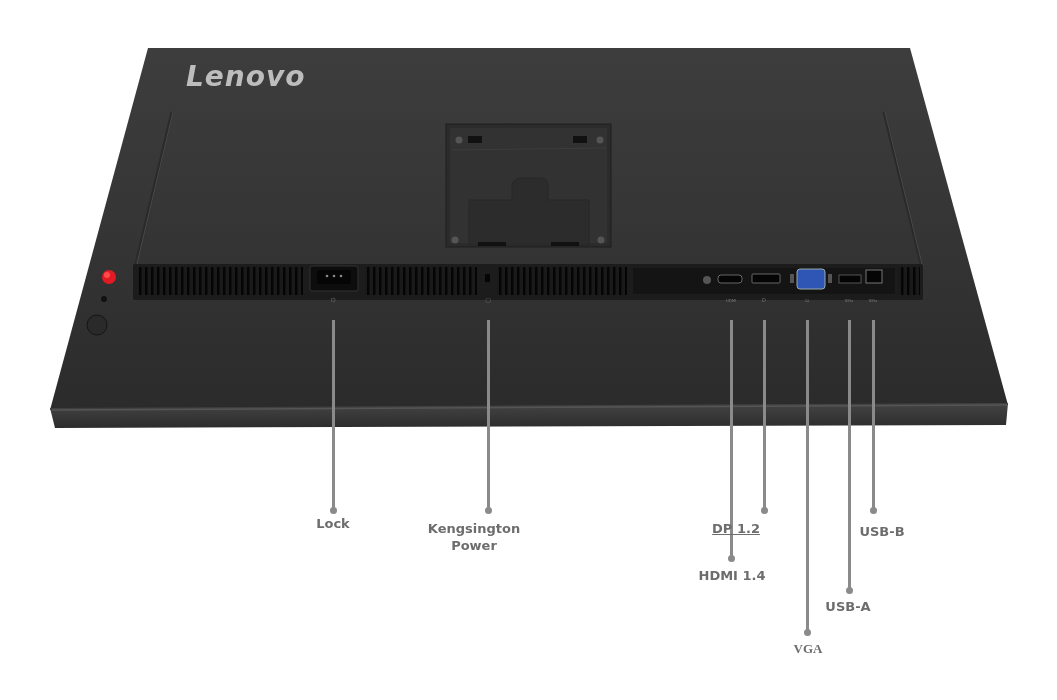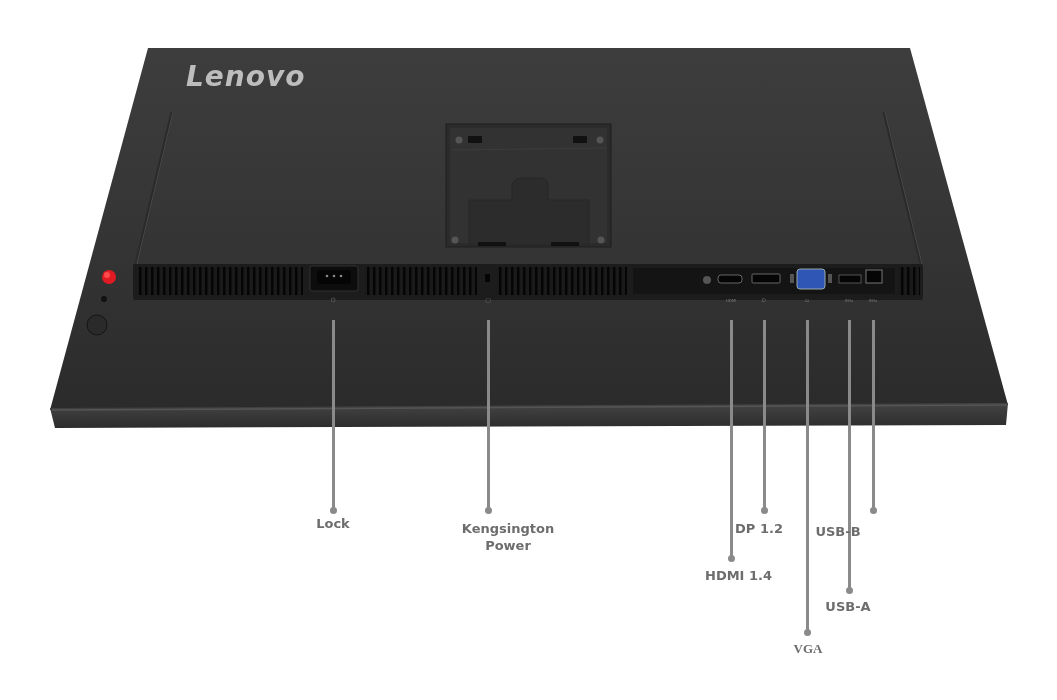--- a/index.html
+++ b/index.html
@@ -93,36 +93,36 @@
 </svg>
 
 <div class="abs logo">Lenovo</div>
 
 <div class="abs callout-line" style="left:332px;top:320px;height:190px;"></div>
 <div class="abs callout-dot" style="left:330px;top:507px;"></div>
 <div class="abs label" style="left:293px;top:515px;width:80px;">Lock</div>
 
 <div class="abs callout-line" style="left:487px;top:320px;height:190px;"></div>
 <div class="abs callout-dot" style="left:485px;top:507px;"></div>
-<div class="abs label" style="left:448px;top:520px;width:120px;">
+<div class="abs label" style="left:414px;top:520px;width:120px;">
   <div>Kengsington</div>
   <div>Power</div>
 </div>
 
 <div class="abs callout-line" style="left:730px;top:320px;height:238px;"></div>
 <div class="abs callout-dot" style="left:728px;top:555px;"></div>
-<div class="abs label" style="left:692px;top:567px;width:80px;text-align:right;">HDMI 1.4</div>
+<div class="abs label" style="left:692px;top:567px;width:80px;">HDMI 1.4</div>
 
 <div class="abs callout-line" style="left:763px;top:320px;height:190px;"></div>
 <div class="abs callout-dot" style="left:761px;top:507px;"></div>
-<div class="abs label" style="left:719px;top:520px;width:80px;">DP 1.2</div>
+<div class="abs label" style="left:696px;top:520px;width:80px;text-decoration:underline;">DP 1.2</div>
 
 <div class="abs callout-line" style="left:806px;top:320px;height:312px;"></div>
 <div class="abs callout-dot" style="left:804px;top:629px;"></div>
 <div class="abs label" style="left:768px;top:640px;width:80px;font-family:Liberation Serif, serif;">VGA</div>
 
 <div class="abs callout-line" style="left:848px;top:320px;height:270px;"></div>
 <div class="abs callout-dot" style="left:846px;top:587px;"></div>
 <div class="abs label" style="left:808px;top:598px;width:80px;">USB-A</div>
 
 <div class="abs callout-line" style="left:872px;top:320px;height:190px;"></div>
 <div class="abs callout-dot" style="left:870px;top:507px;"></div>
-<div class="abs label" style="left:798px;top:523px;width:80px;">USB-B</div>
+<div class="abs label" style="left:842px;top:523px;width:80px;">USB-B</div>
 
 </body></html>

